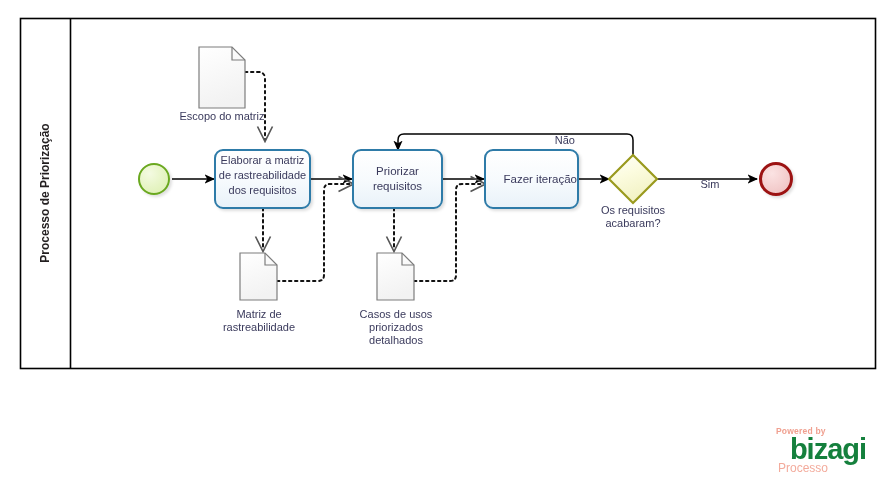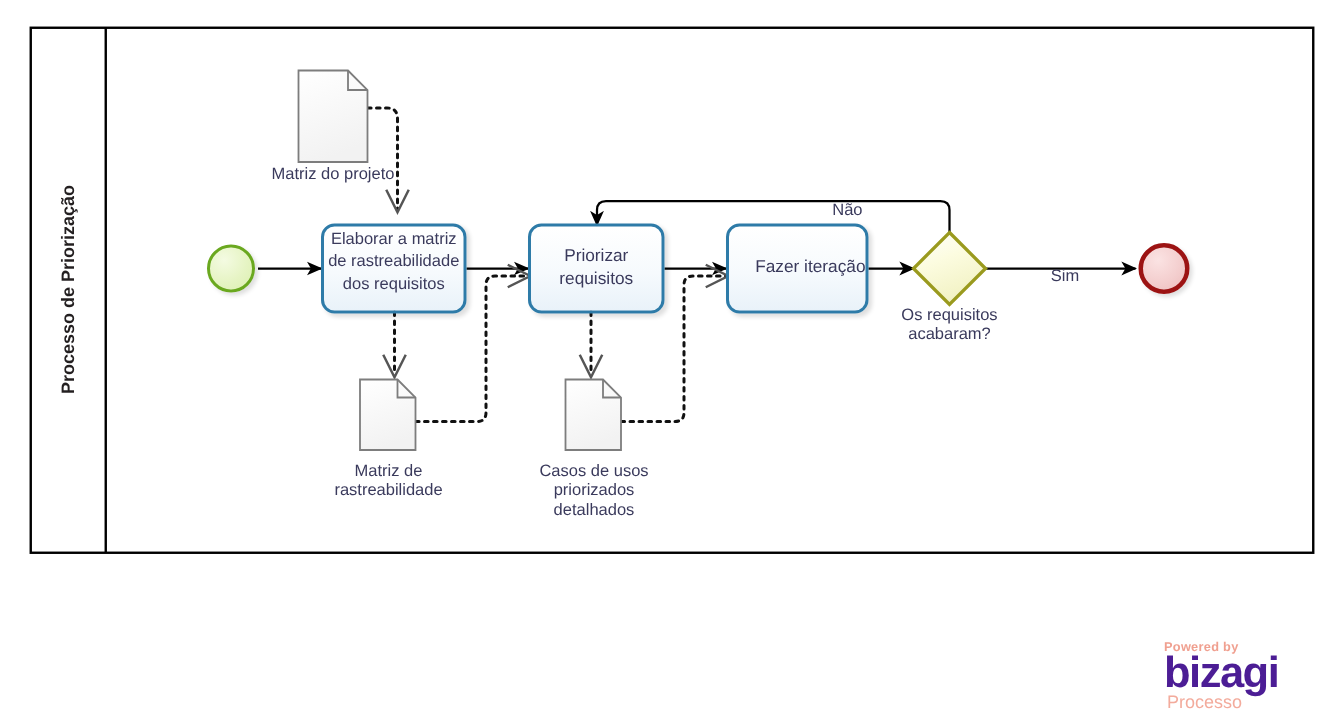--- a/index.html
+++ b/index.html
@@ -27,22 +27,22 @@
       background:radial-gradient(circle at 34% 30%,#f4fbe2 0%,#e6f4c4 55%,#dcefb0 100%);
       box-shadow:2px 2px 3px rgba(0,0,0,0.13);}
   #endEvent{border:3.5px solid #9c1313;
       background:radial-gradient(circle at 36% 30%,#fbe3e3 0%,#f3cdcd 60%,#ecbdbd 100%);
       box-shadow:2px 2px 3px rgba(0,0,0,0.13);}
 
   
   #logo{position:absolute;right:14px;bottom:8px;width:104px;text-align:right;}
   #logoPowered{font-size:8.5px;color:#f0a090;letter-spacing:.2px;text-align:left;
       margin-right:2px;font-weight:bold;}
-  #logoBizagi{font-size:29px;line-height:27px;color:#4c1d95;font-weight:bold;
-      letter-spacing:-1px;text-align:left;}
+  #logoBizagi{font-size:29px;line-height:27px;color:#15803d;font-weight:bold;
+      letter-spacing:-1px;text-align:center;}
   #logoModeler{font-size:12px;color:#f3ab9c;text-align:left;margin-left:2px;margin-top:-2px;}
 </style>
 </head>
 <body>
 
 <div id="canvas">
 
   <svg id="svg" width="894" height="483">
     <defs>
       <marker id="arrowSolid" viewBox="0 0 10 10" refX="9" refY="5" markerWidth="7" markerHeight="7" orient="auto-start-reverse">
@@ -123,21 +123,21 @@
     <div class="taskTextWrap">
       <div style="font-size:11.5px;line-height:15px;text-align:right;color:#3a3a5c;">Fazer iteração</div>
     </div>
   </div>
 
   <div class="lbl" style="left:505px;top:134px;width:70px;text-align:right;">Não</div>
   <div class="lbl" style="left:690px;top:178px;width:40px;">Sim</div>
 
   <div class="lbl" style="left:578px;top:204px;width:110px;">Os requisitos acabaram?</div>
 
-  <div class="lbl" style="left:177px;top:110px;width:90px;">Matriz do projeto</div>
+  <div class="lbl" style="left:177px;top:110px;width:90px;">Escopo do matriz</div>
   <div class="lbl" style="left:213px;top:308px;width:92px;">Matriz de rastreabilidade</div>
   <div class="lbl" style="left:350px;top:308px;width:92px;">Casos de usos priorizados detalhados</div>
 
   <div id="logo">
     <div id="logoPowered">Powered by</div>
     <div id="logoBizagi">bizagi</div>
     <div id="logoModeler">Processo</div>
   </div>
 
 </div>

